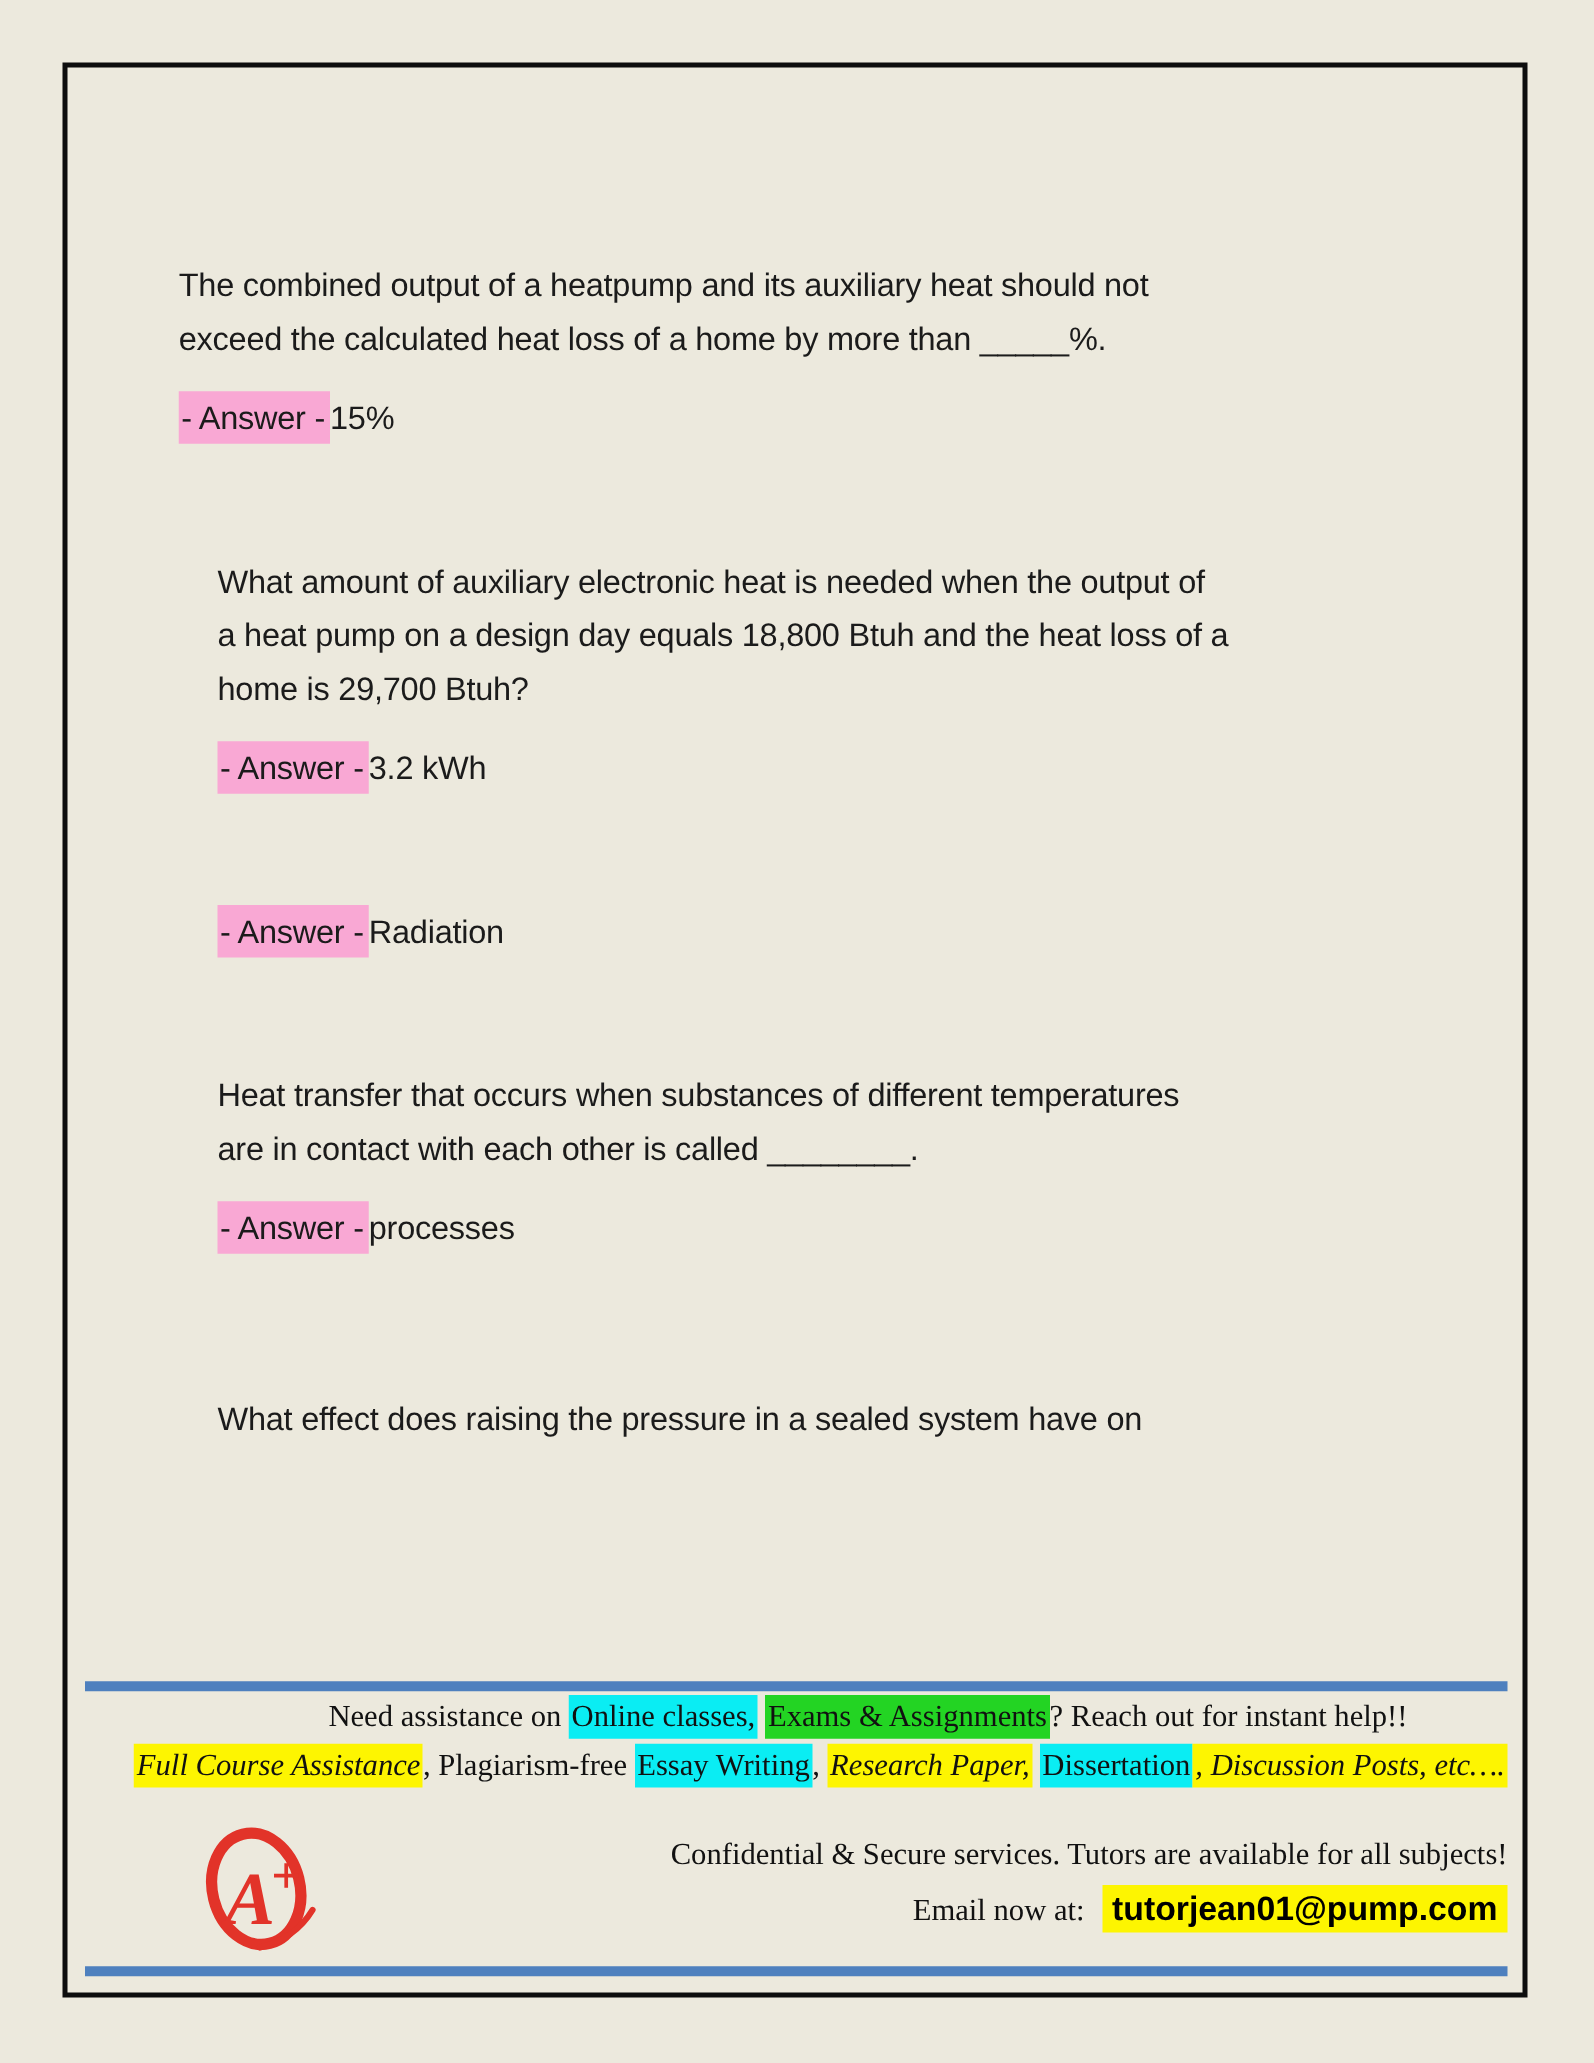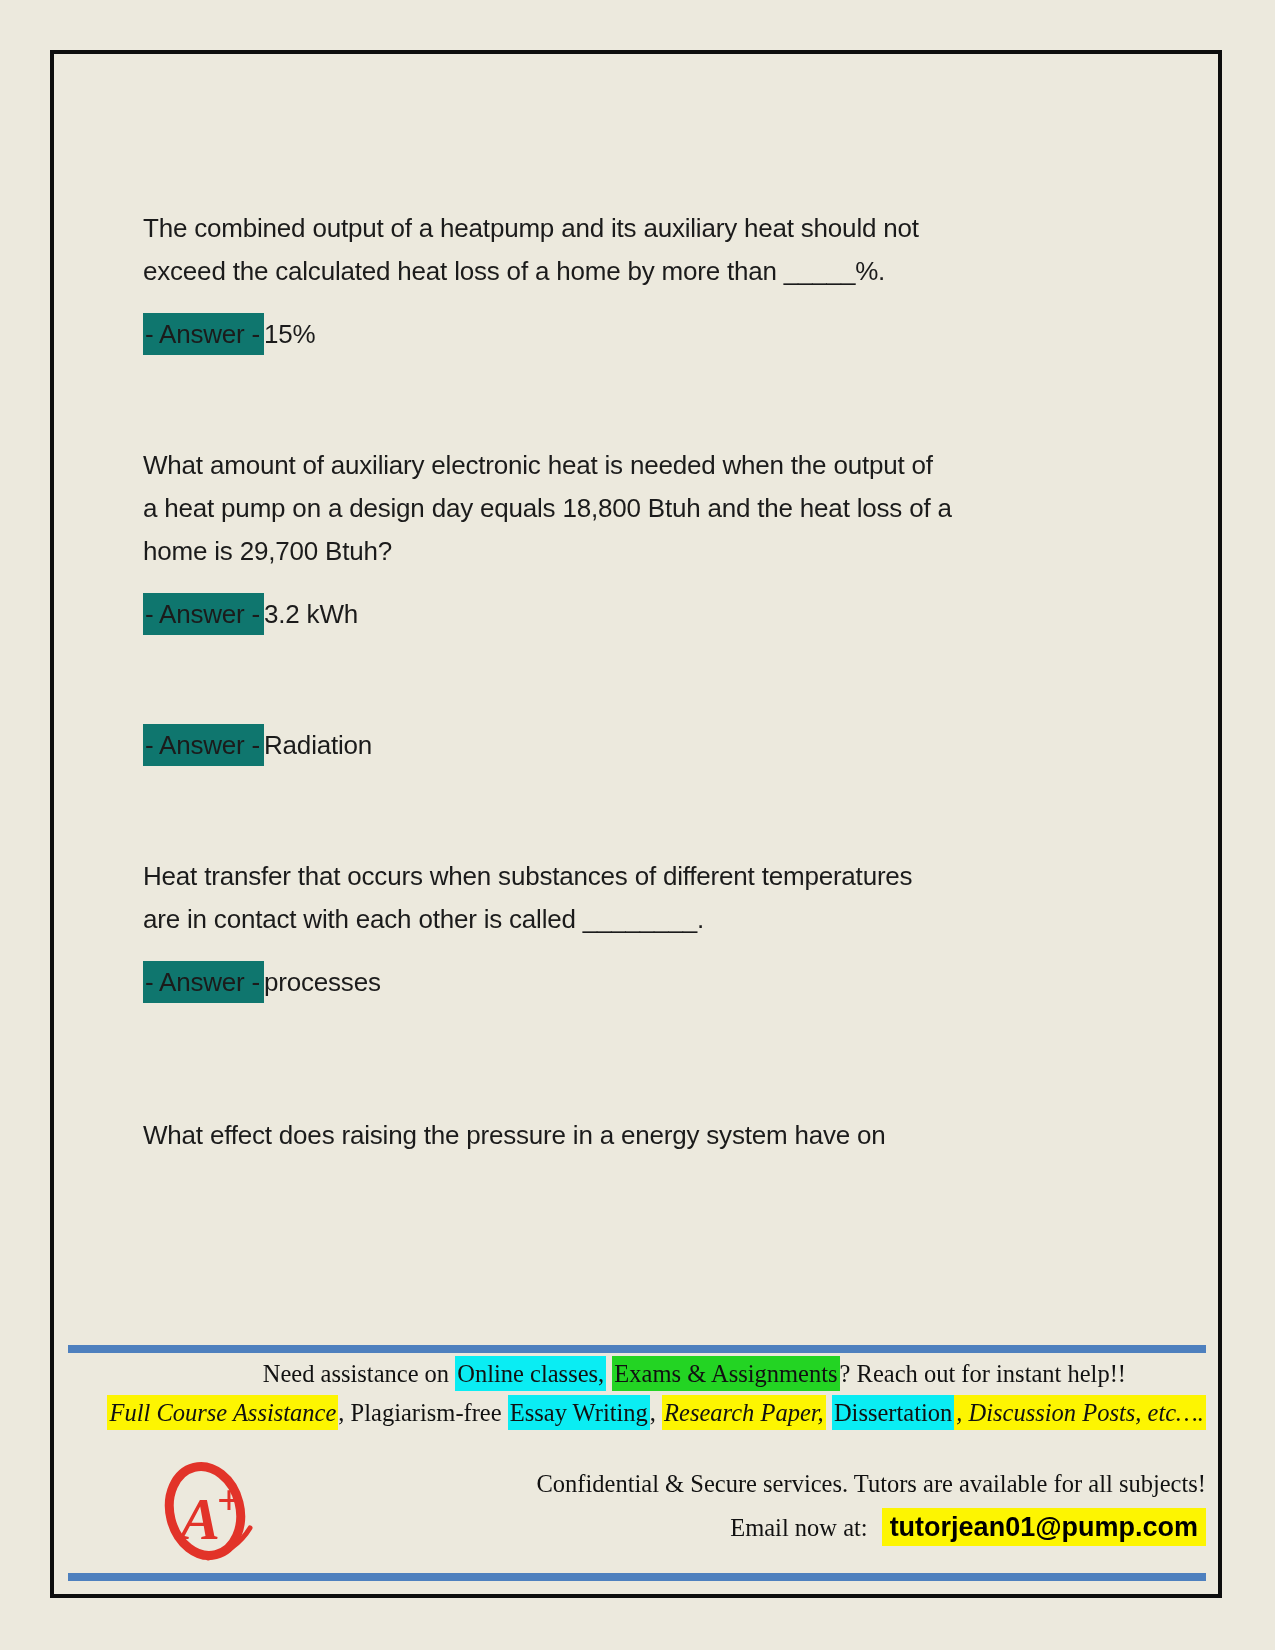--- a/index.html
+++ b/index.html
@@ -16,35 +16,35 @@
     border:4px solid #0d0d0d;
     box-sizing:border-box;
   }
   .content{
     position:absolute;left:143px;top:207px;width:1010px;
     color:#1b1b1b;
     font-size:26px;
     letter-spacing:-0.2px;
   }
   .q-block{margin:0;}
-  .q-block + .q-block{margin-top:88px;}
+  .q-block + .q-block{margin-top:88px;margin-left:31px;}
   .q-block.gap-lg{margin-top:110px;}
   .q-lines{
     white-space:pre-line;
     line-height:43px;
   }
   .answer-line{
     margin-top:20px;
     line-height:43px;
   }
   .hl-y{background:#fdf501;font-style:italic;}
   .hl-c{background:#0aedf3;}
   .hl-g{background:#23d423;}
   .answer-label{
-    background:#0f766e;
+    background:#f9a8d4;
     padding:6px 4px 6px 2px;
   }
   .divider{
     position:absolute;left:68px;width:1138px;height:8px;
     background:#4e80be;
   }
   .divider.top-bar{top:1345px;}
   .divider.bottom-bar{top:1573px;}
   .footer-text{
     position:absolute;left:68px;top:1357px;width:1138px;
@@ -112,21 +112,21 @@
     <div class="answer-line"><span class="answer-label">- Answer -</span><span>Radiation</span></div>
   </div>
 
   <div class="q-block">
     <div class="q-lines">Heat transfer that occurs when substances of different temperatures
 are in contact with each other is called ________.</div>
     <div class="answer-line"><span class="answer-label">- Answer -</span><span>processes</span></div>
   </div>
 
   <div class="q-block gap-lg">
-    <div class="q-lines">What effect does raising the pressure in a energy system have on</div>
+    <div class="q-lines">What effect does raising the pressure in a sealed system have on</div>
   </div>
 
 </div>
 
 <div class="divider top-bar"></div>
 <div class="divider bottom-bar"></div>
 
 <div class="footer-text">
   <div class="banner-line1"><span>Need assistance on </span><span class="hl-c">Online classes,</span><span> </span><span class="hl-g">Exams &amp; Assignments</span><span>? Reach out for instant help!!</span></div>
 

